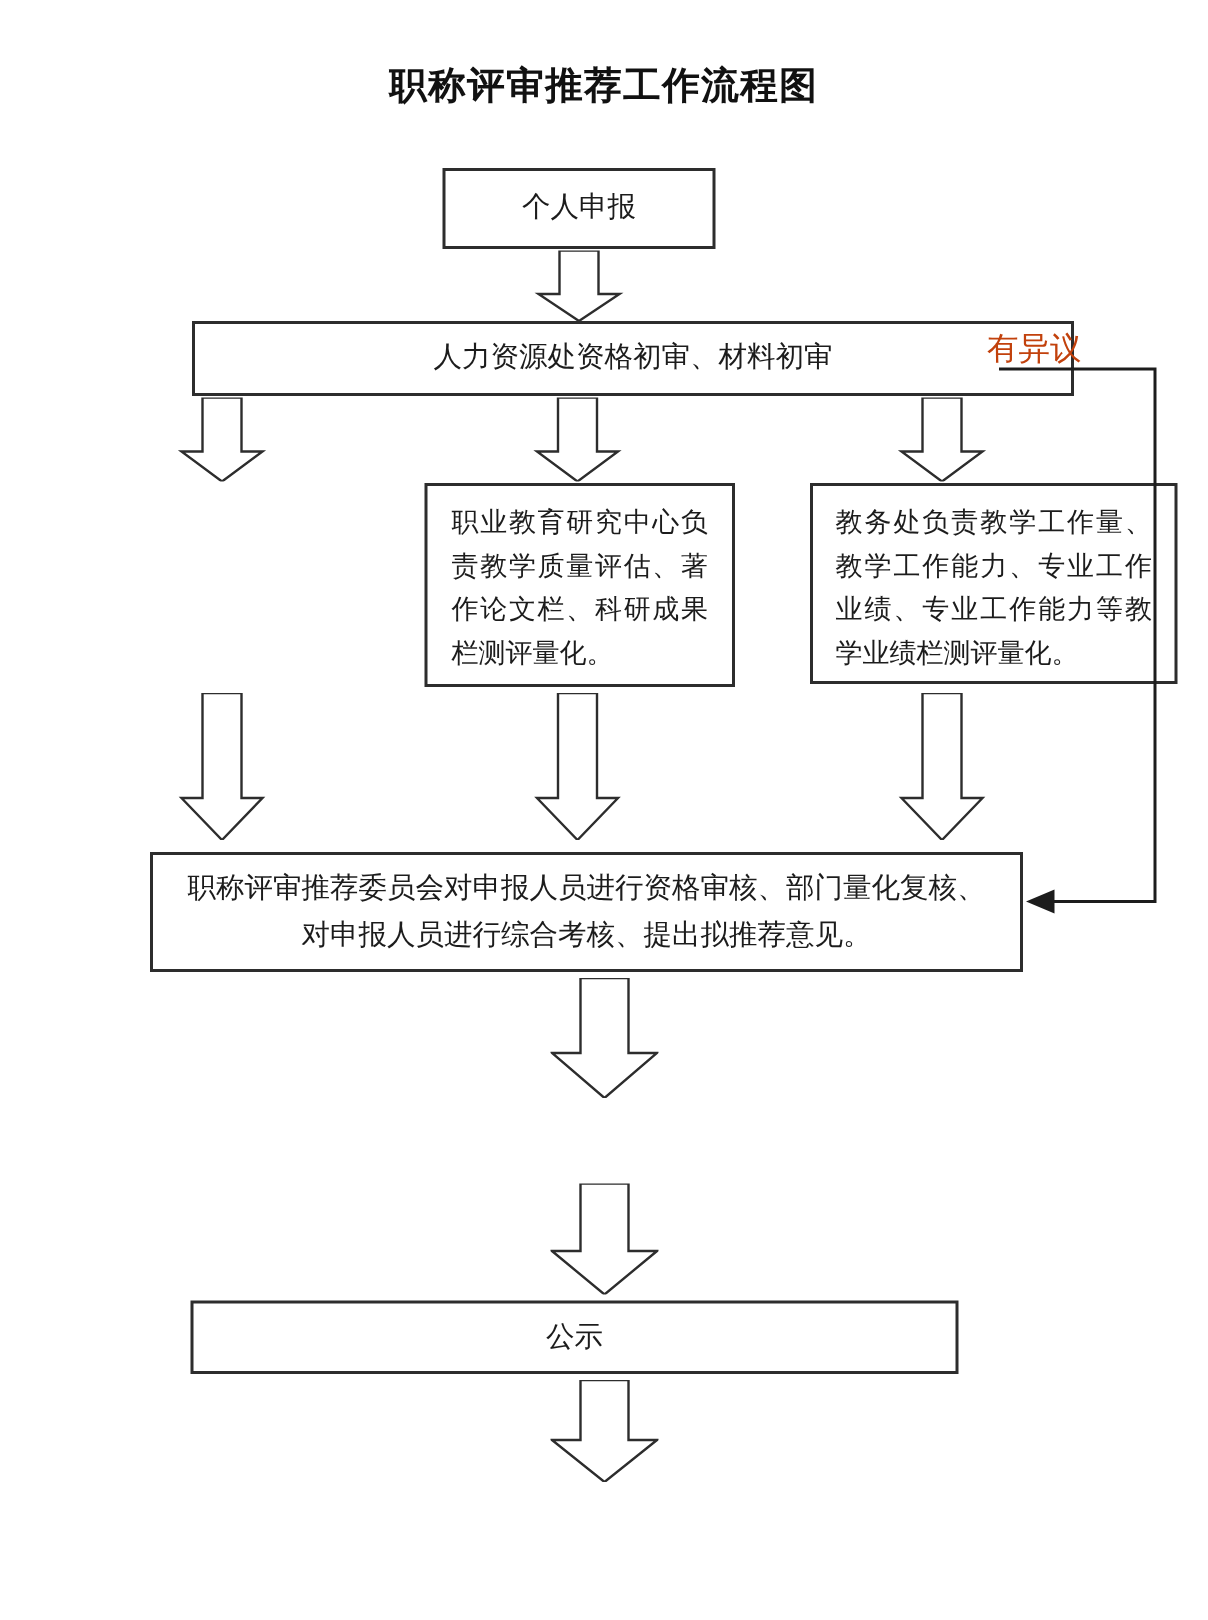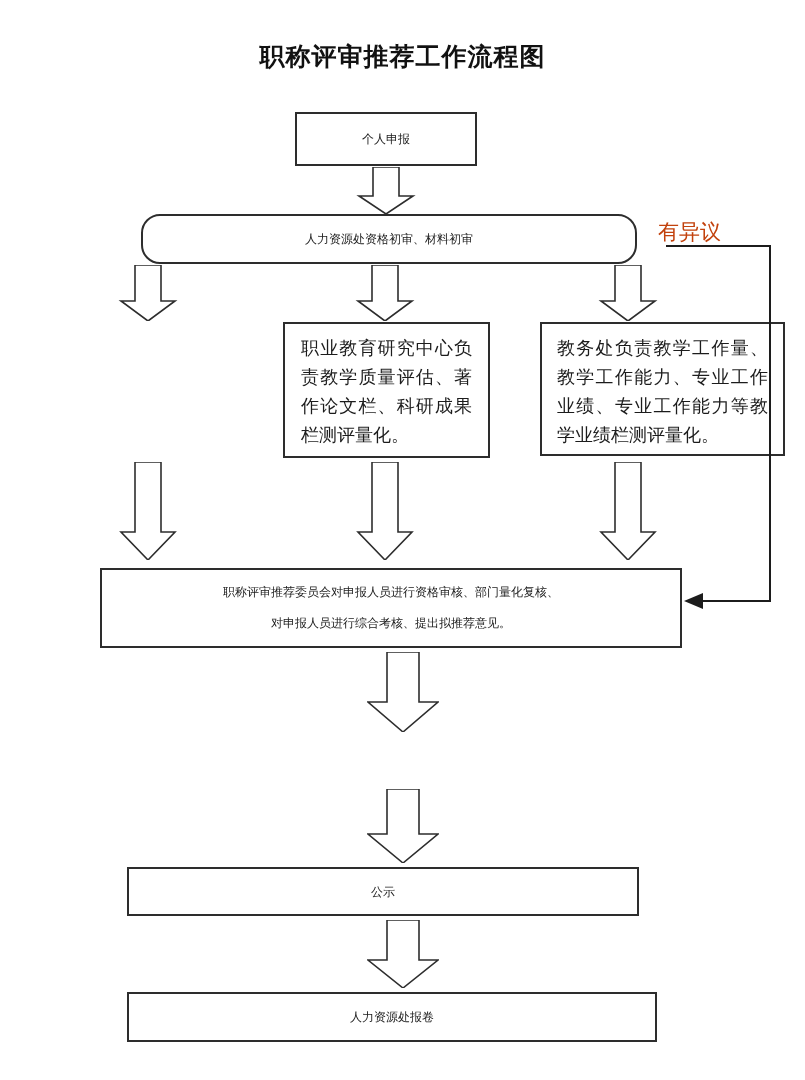--- a/index.html
+++ b/index.html
@@ -26,21 +26,21 @@
     font-size: 25px;
     font-weight: bold;
     letter-spacing: 1px;
     color: #111111;
   }
   .box {
     position: absolute;
     border: 2px solid #2d2d2d;
     background: #ffffff;
     box-sizing: border-box;
-    font-size: 12px;
+    font-size: 19px;
     line-height: 28px;
   }
   .box.center {
     display: flex;
     align-items: center;
     justify-content: center;
     text-align: center;
   }
   .box.para {
     display: block;
@@ -82,21 +82,21 @@
 <div class="page">
 
   <h1 class="title">职称评审推荐工作流程图</h1>
 
   <div class="box center" style="left:295px; top:112px; width:182px; height:54px;">个人申报</div>
 
   <svg class="arrow" style="left:356px; top:167px;" width="60" height="47" viewBox="0 0 60 47">
     <polygon points="17,0 43,0 43,29 57,29 30,47 3,29 17,29" fill="#ffffff" stroke="#2d2d2d" stroke-width="1.6"></polygon>
   </svg>
 
-  <div class="box center" style="left:141px; top:214px; width:496px; height:50px;border-radius:19px;">人力资源处资格初审、材料初审</div>
+  <div class="box center" style="left:128px; top:214px; width:588px; height:50px;">人力资源处资格初审、材料初审</div>
 
   <div class="side-label" style="left:658px; top:218px;">有异议</div>
 
   <svg class="arrow" style="left:118px; top:265px;" width="60" height="56" viewBox="0 0 60 56">
     <polygon points="17,0 43,0 43,36 57,36 30,56 3,36 17,36" fill="#ffffff" stroke="#2d2d2d" stroke-width="1.6"></polygon>
   </svg>
   <svg class="arrow" style="left:355px; top:265px;" width="60" height="56" viewBox="0 0 60 56">
     <polygon points="17,0 43,0 43,36 57,36 30,56 3,36 17,36" fill="#ffffff" stroke="#2d2d2d" stroke-width="1.6"></polygon>
   </svg>
   <svg class="arrow" style="left:598px; top:265px;" width="60" height="56" viewBox="0 0 60 56">
@@ -127,20 +127,19 @@
   <svg class="arrow" style="left:367px; top:789px;" width="72" height="74" viewBox="0 0 72 74">
     <polygon points="20,0 52,0 52,45 71,45 36,74 1,45 20,45" fill="#ffffff" stroke="#2d2d2d" stroke-width="1.6"></polygon>
   </svg>
 
   <div class="box center" style="left:127px; top:867px; width:512px; height:49px;">公示</div>
 
   <svg class="arrow" style="left:367px; top:920px;" width="72" height="68" viewBox="0 0 72 68">
     <polygon points="20,0 52,0 52,40 71,40 36,68 1,40 20,40" fill="#ffffff" stroke="#2d2d2d" stroke-width="1.6"></polygon>
   </svg>
 
-  <div class="box center" style="left:127px; top:992px; width:530px; height:50px;">人力资源处报卷</div>
 
   <svg class="overlay" width="805" height="1080" viewBox="0 0 805 1080">
     <polyline points="666,246 770,246 770,601 700,601" fill="none" stroke="#1c1c1c" stroke-width="2"></polyline>
     <polygon points="684,601 703,593 703,609" fill="#1c1c1c" stroke="none"></polygon>
   </svg>
 
 </div>
 
 </body></html>

